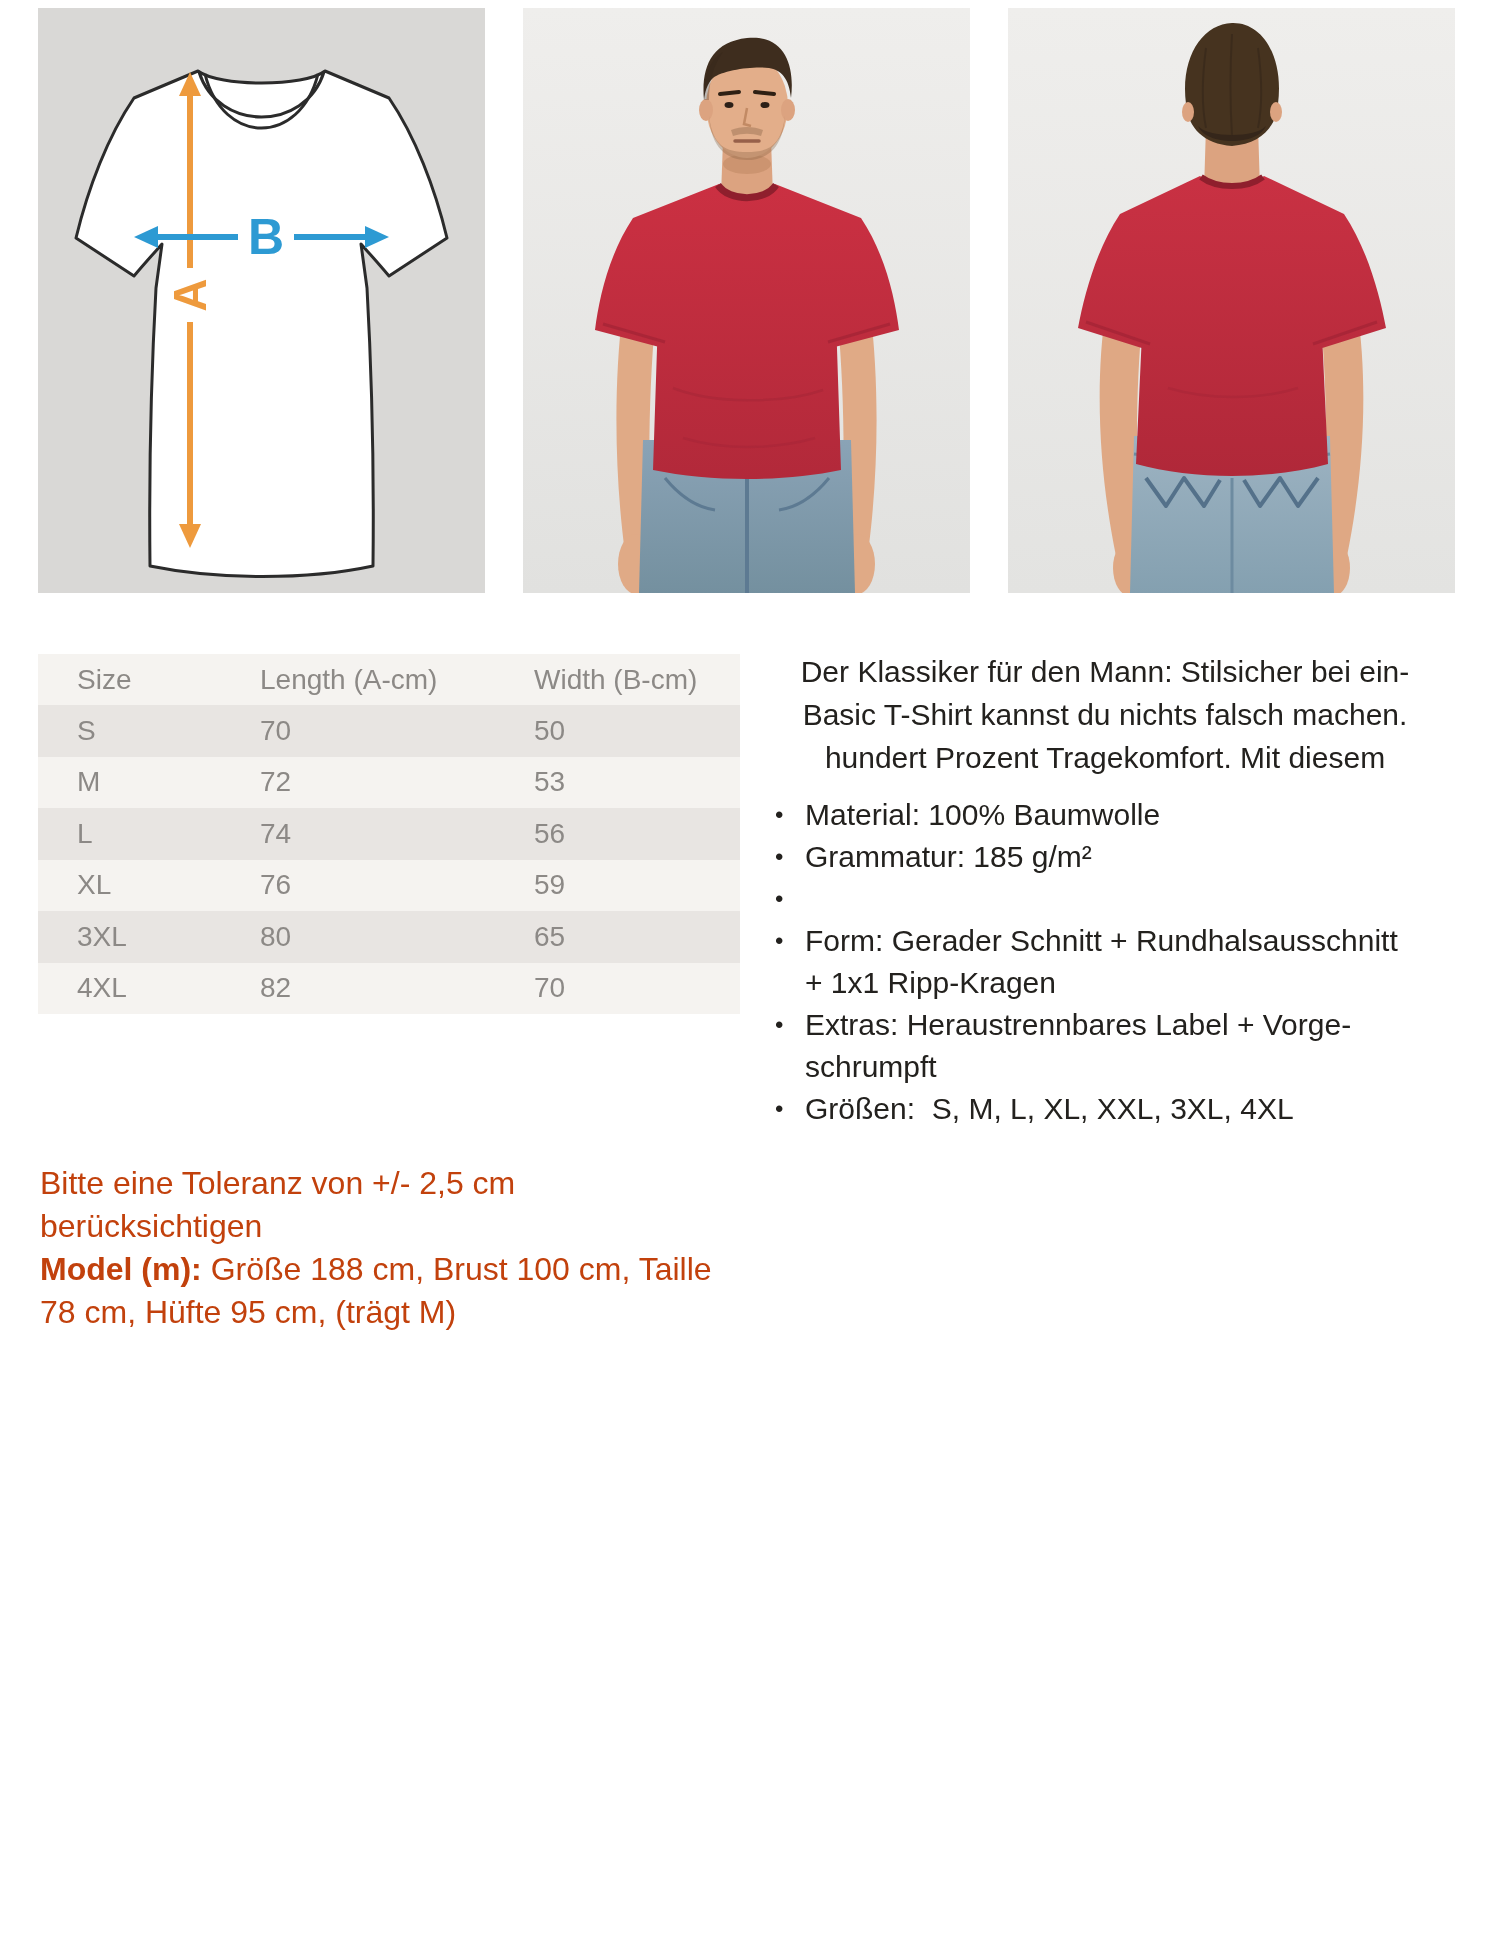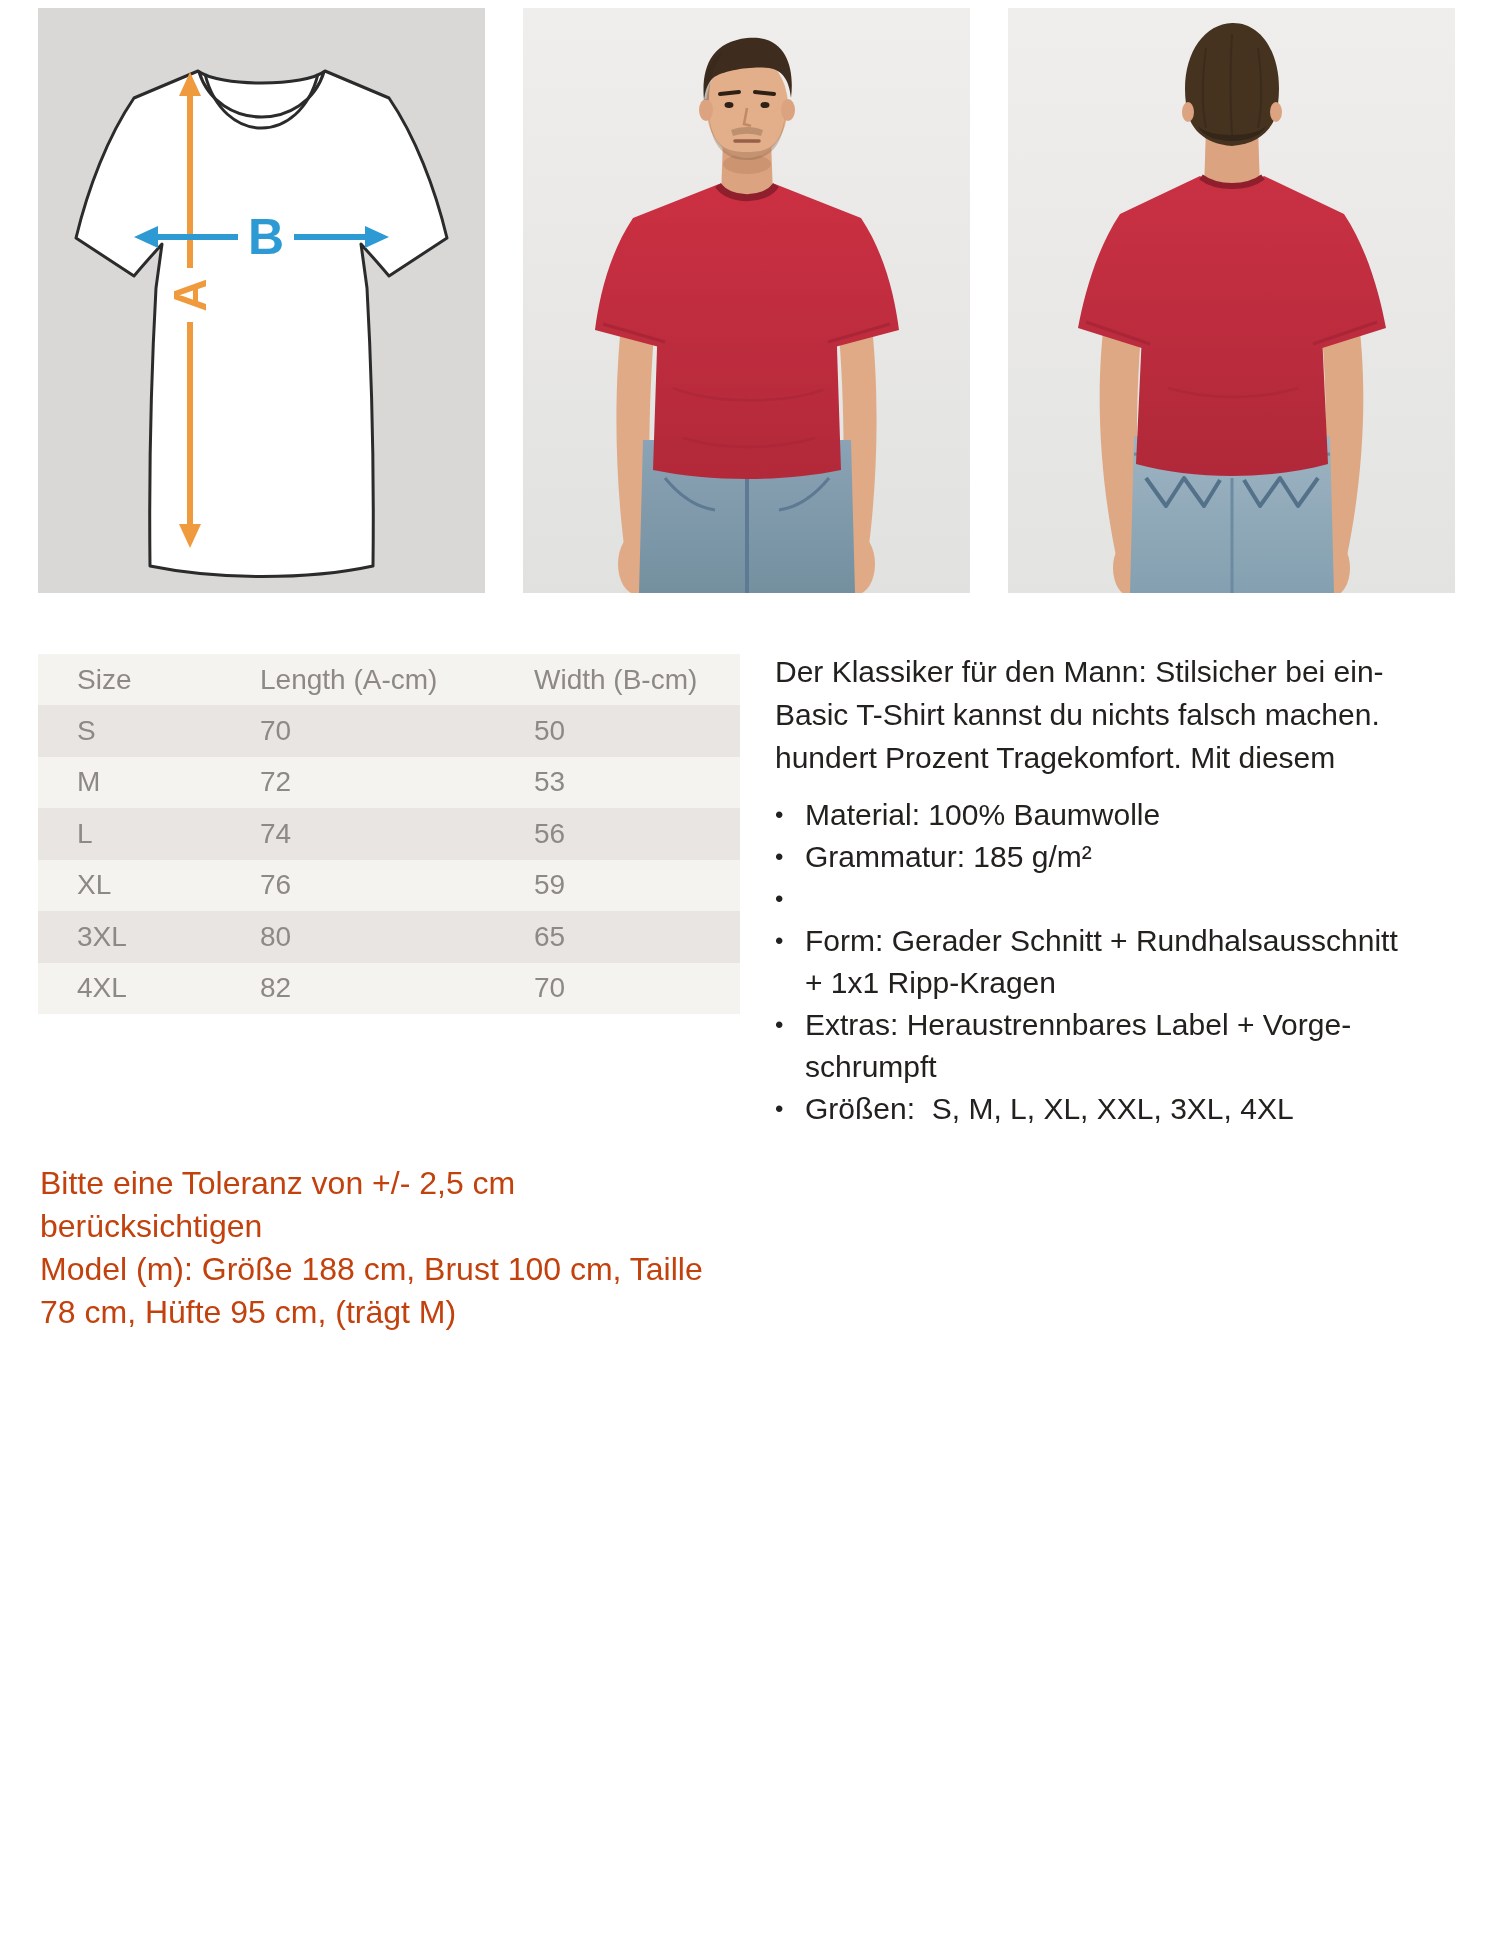--- a/index.html
+++ b/index.html
@@ -16,25 +16,25 @@
   table.size-table td,table.size-table th{font-weight:normal;text-align:left;
         font-size:28px;color:#8c8986;padding:0;vertical-align:middle;}
   table.size-table thead tr{height:51px;background:#f5f3f0;}
   table.size-table tbody tr{height:51.5px;}
   table.size-table tbody tr:nth-child(odd){background:#e8e5e2;}
   table.size-table tbody tr:nth-child(even){background:#f5f3f0;}
   table.size-table td:first-child,table.size-table th:first-child{padding-left:39px;}
 
   .notes{position:absolute;left:40px;top:1162px;width:700px;
         font-size:32px;line-height:43px;color:#c2410c;}
-  .notes b{font-weight:normal;}
+  .notes b{font-weight:bold;}
 
   .description{position:absolute;left:775px;top:650px;width:660px;color:#23211e;}
   .description .intro{font-size:30px;line-height:43px;margin:0 0 15px 0;}
-  .description .intro div{white-space:pre-wrap;}
+  .description .intro div{white-space:pre-wrap;text-align:center;}
   ul.bullets{list-style:none;margin:0;padding:0;font-size:30px;line-height:42px;}
   ul.bullets li{display:flex;align-items:flex-start;}
   ul.bullets .marker{width:30px;flex:0 0 30px;font-size:24px;line-height:42px;color:#23211e;}
   ul.bullets .b-lines div{white-space:pre-wrap;}
 </style>
 </head>
 <body>
 
 <div class="page">
 

